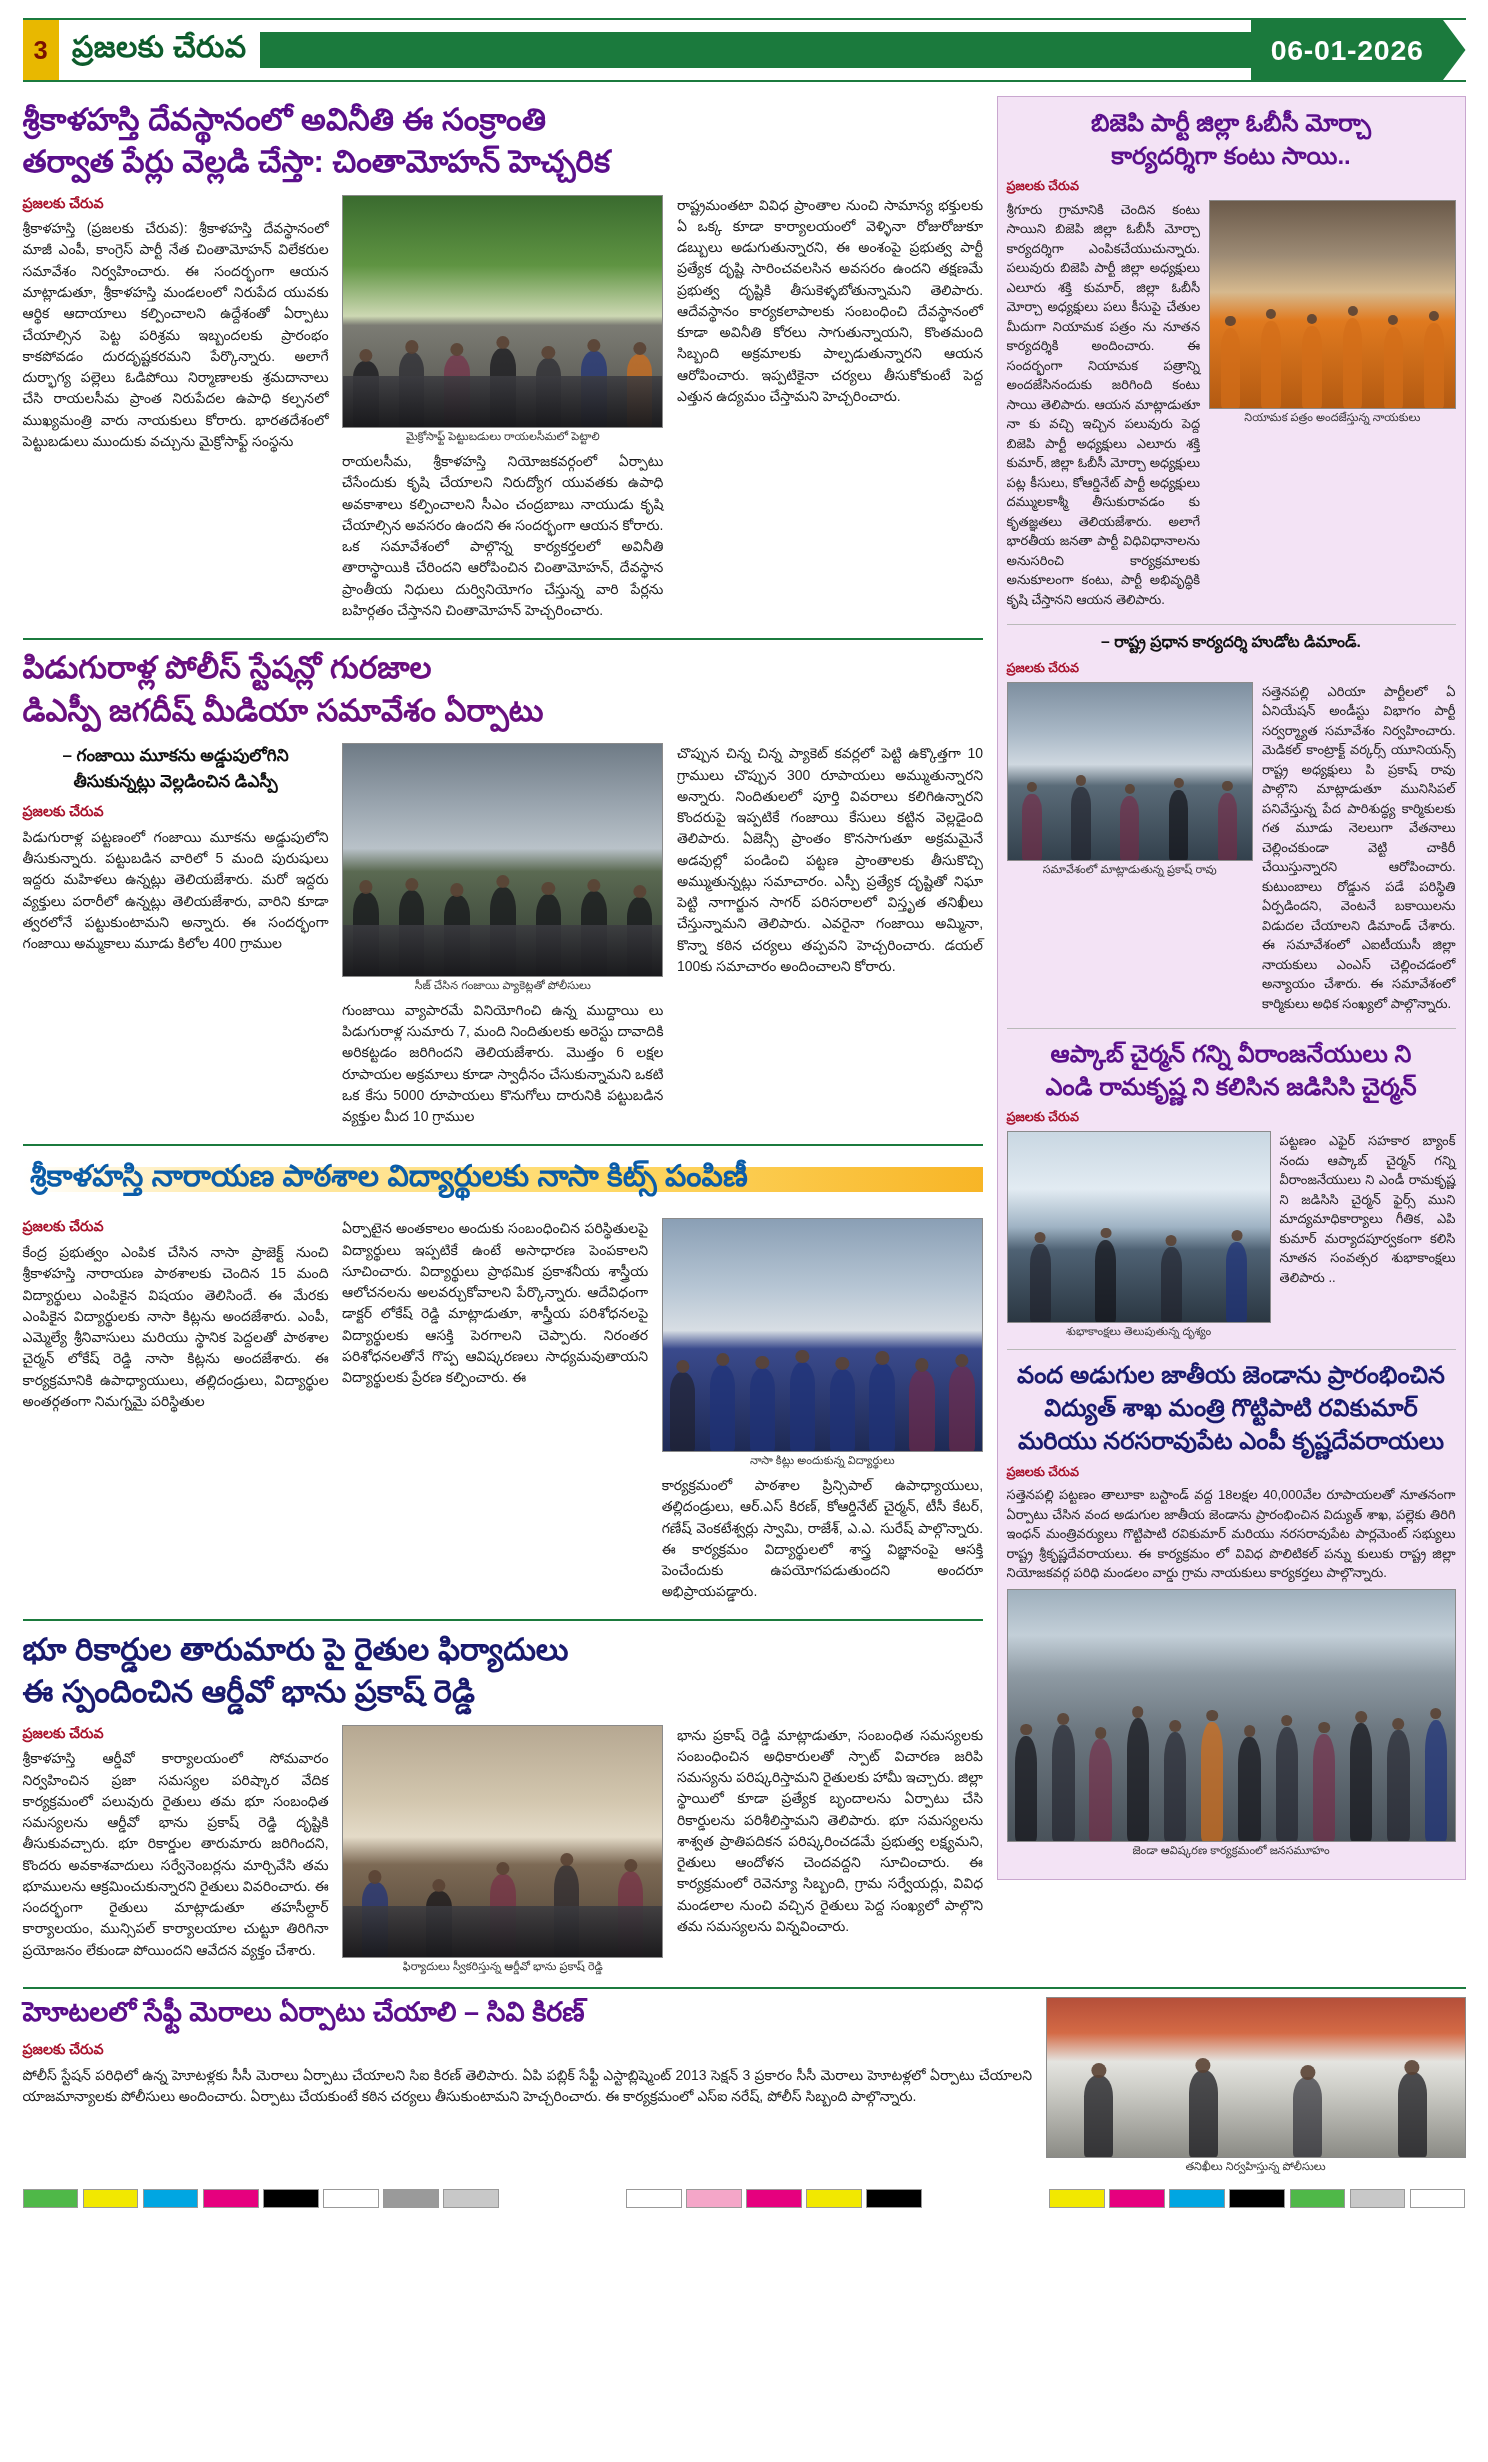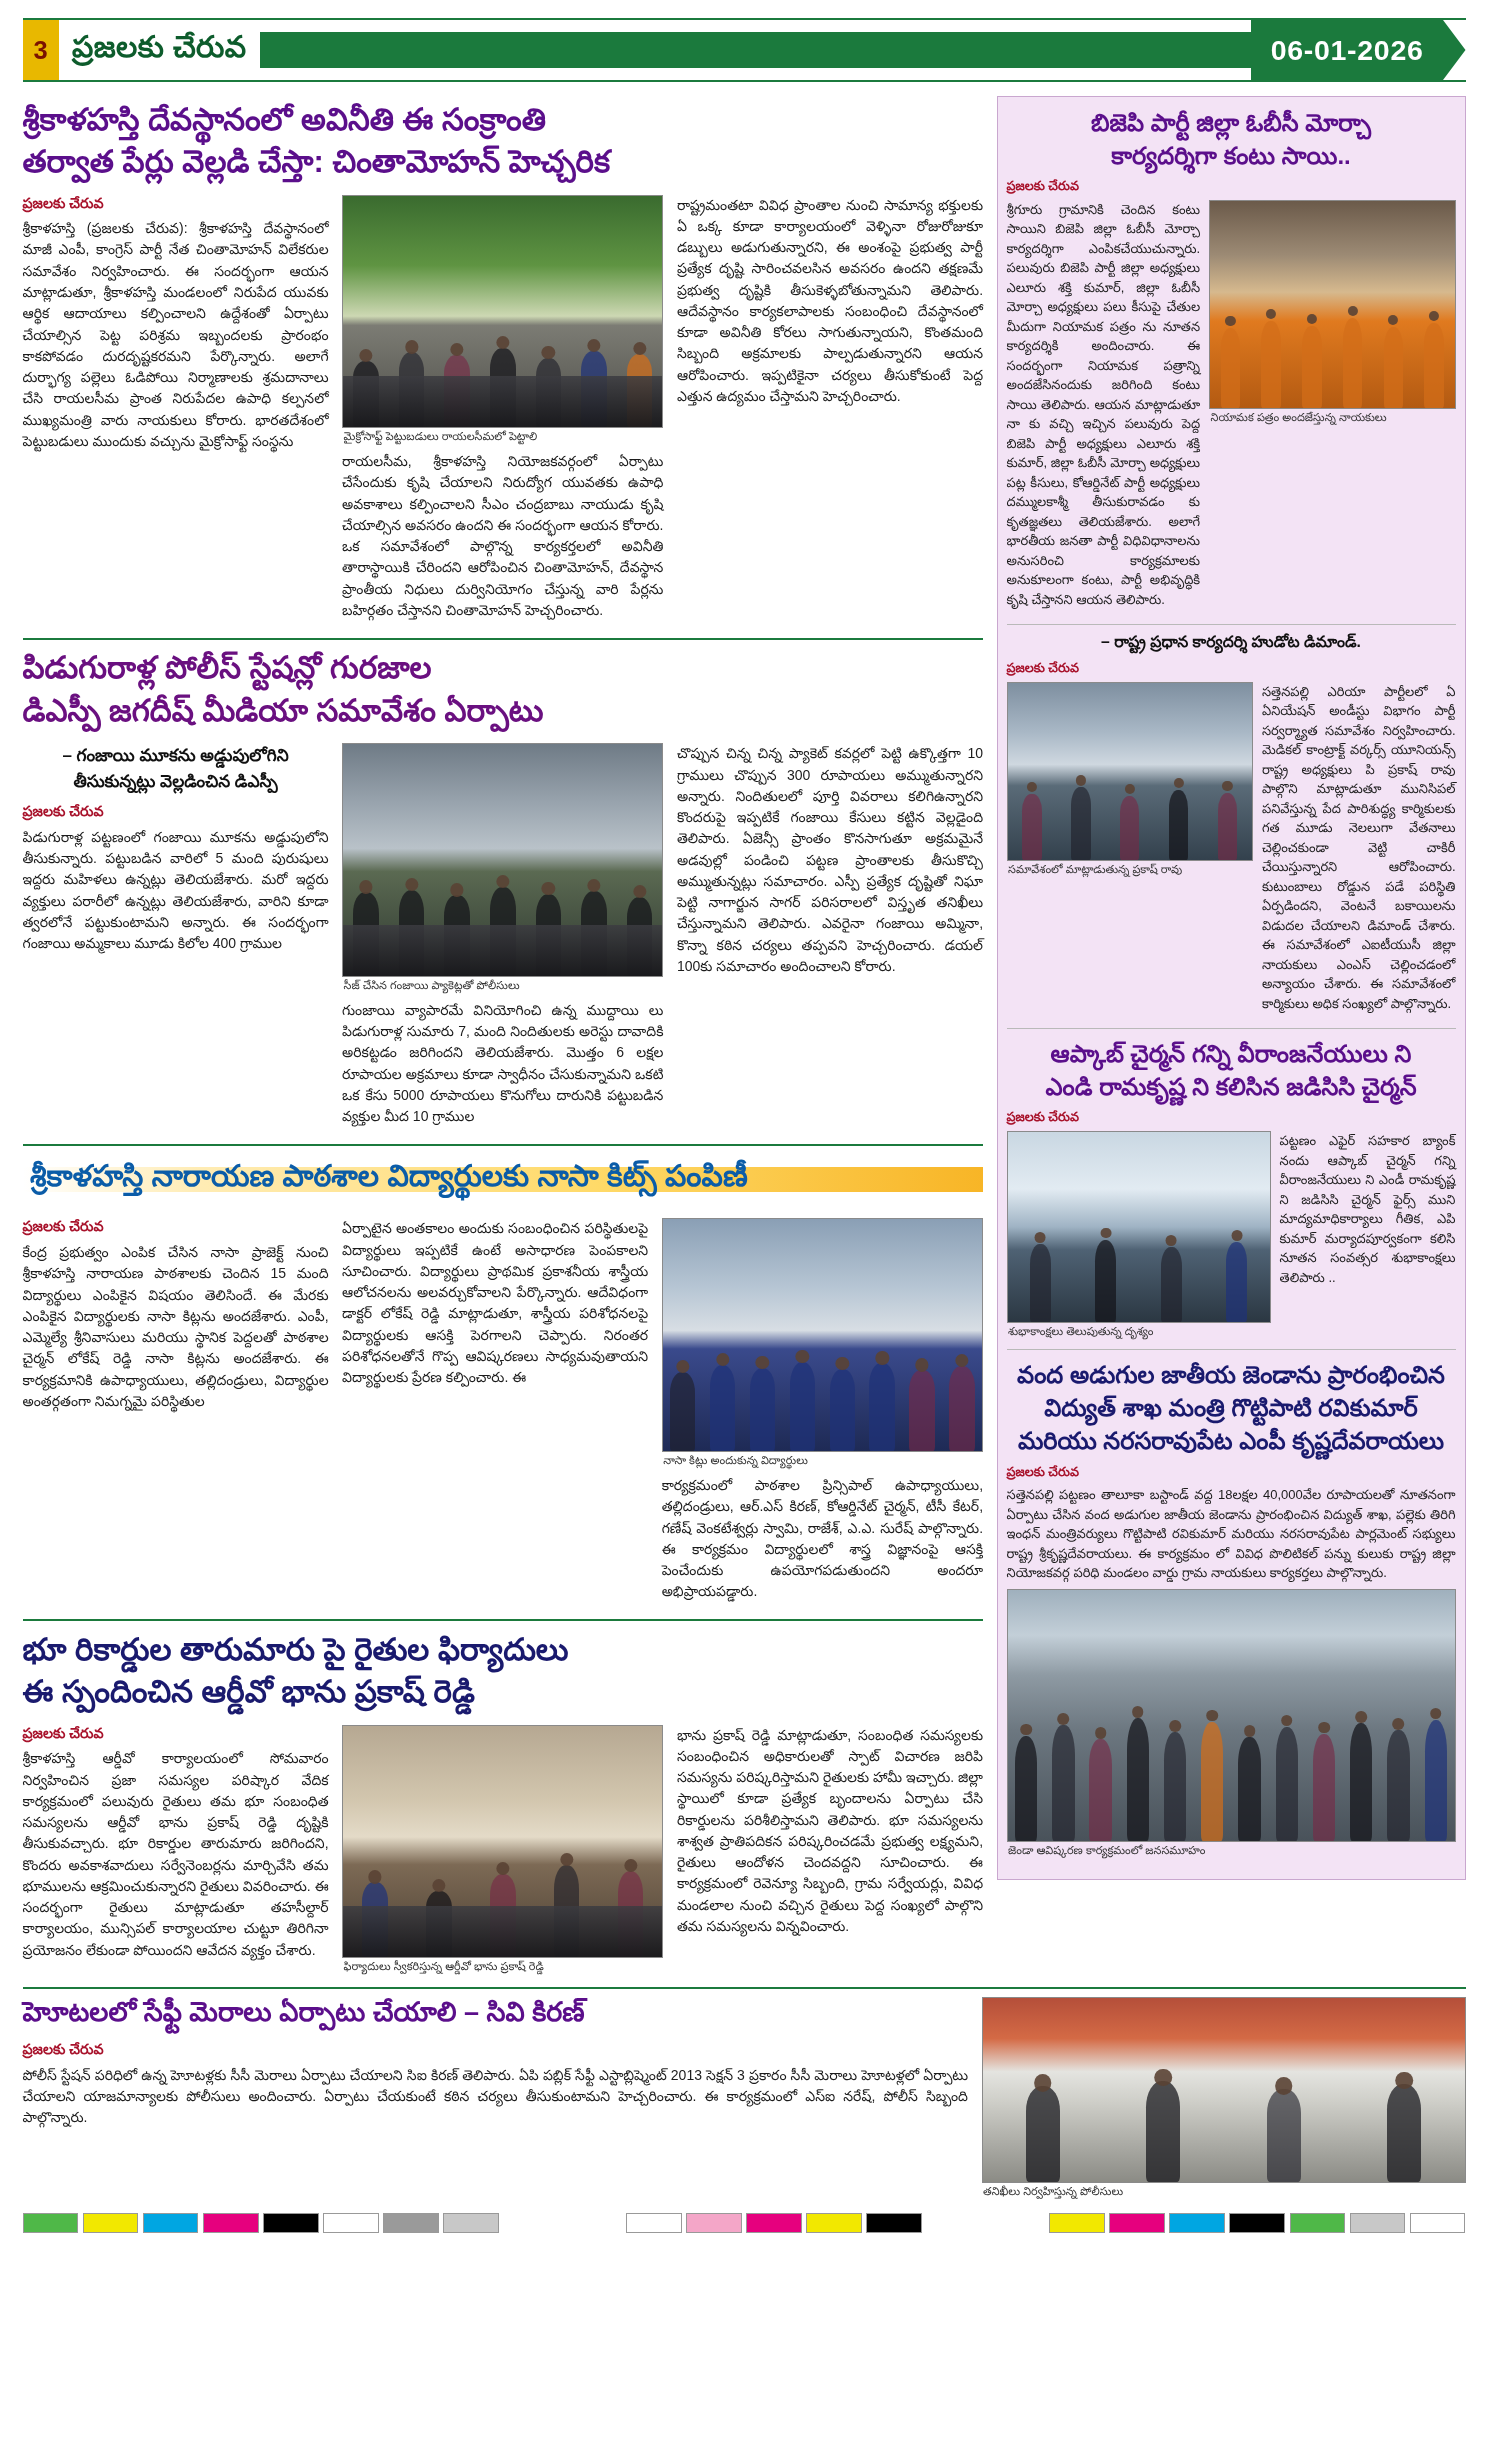--- a/index.html
+++ b/index.html
@@ -158,21 +158,21 @@
     width: 100%;
     border: 0.7px solid #8a8a8a;
     overflow: hidden;
     background: #c8c8c8;
   }
   .photo .ph-inner { position: absolute; inset: 0; }
   .ph-cap {
     font-size: 11.2px;
     color: #333;
     padding: 2.2px 1.5px 0 1.5px;
-    text-align: left;
+    text-align: center;
   }
   .scene-banner { background:
       linear-gradient(180deg,#3a6b2f 0%,#5f9442 30%,#cdd8b3 52%,#7c7c74 56%,#4d4d48 100%); }
   .scene-police { background:
       linear-gradient(180deg,#6f7b86 0%,#98a3ad 25%,#b9c2c9 45%,#5b6a52 55%,#2e3730 100%); }
   .scene-school { background:
       linear-gradient(180deg,#8a9fb5 0%,#b7c6d4 30%,#d8dee4 48%,#3a4a8c 56%,#1e2a55 100%); }
   .scene-office { background:
       linear-gradient(180deg,#b6a892 0%,#d2c6ae 32%,#e4dbc8 48%,#7d6a55 60%,#4b3f33 100%); }
   .scene-bjp { background:
@@ -232,21 +232,21 @@
 
   
   .bottom {
     margin: 12px 22.5px 0 22.5px;
     border-top: 2.2px solid #1b7a3d;
     padding-top: 7.5px;
     display: flex;
     gap: 13.5px;
   }
   .bottom .left { flex: 1; }
-  .bottom .right { width: 484px; }
+  .bottom .right { width: 420px; }
   .bottom h2 {
     font-size: 27px;
     font-weight: bold;
     color: #5b0f8b;
     margin: 0 0 7.5px 0;
   }
 
   
   .colorbar {
     margin: 13.5px 22.5px 16.5px 22.5px;

